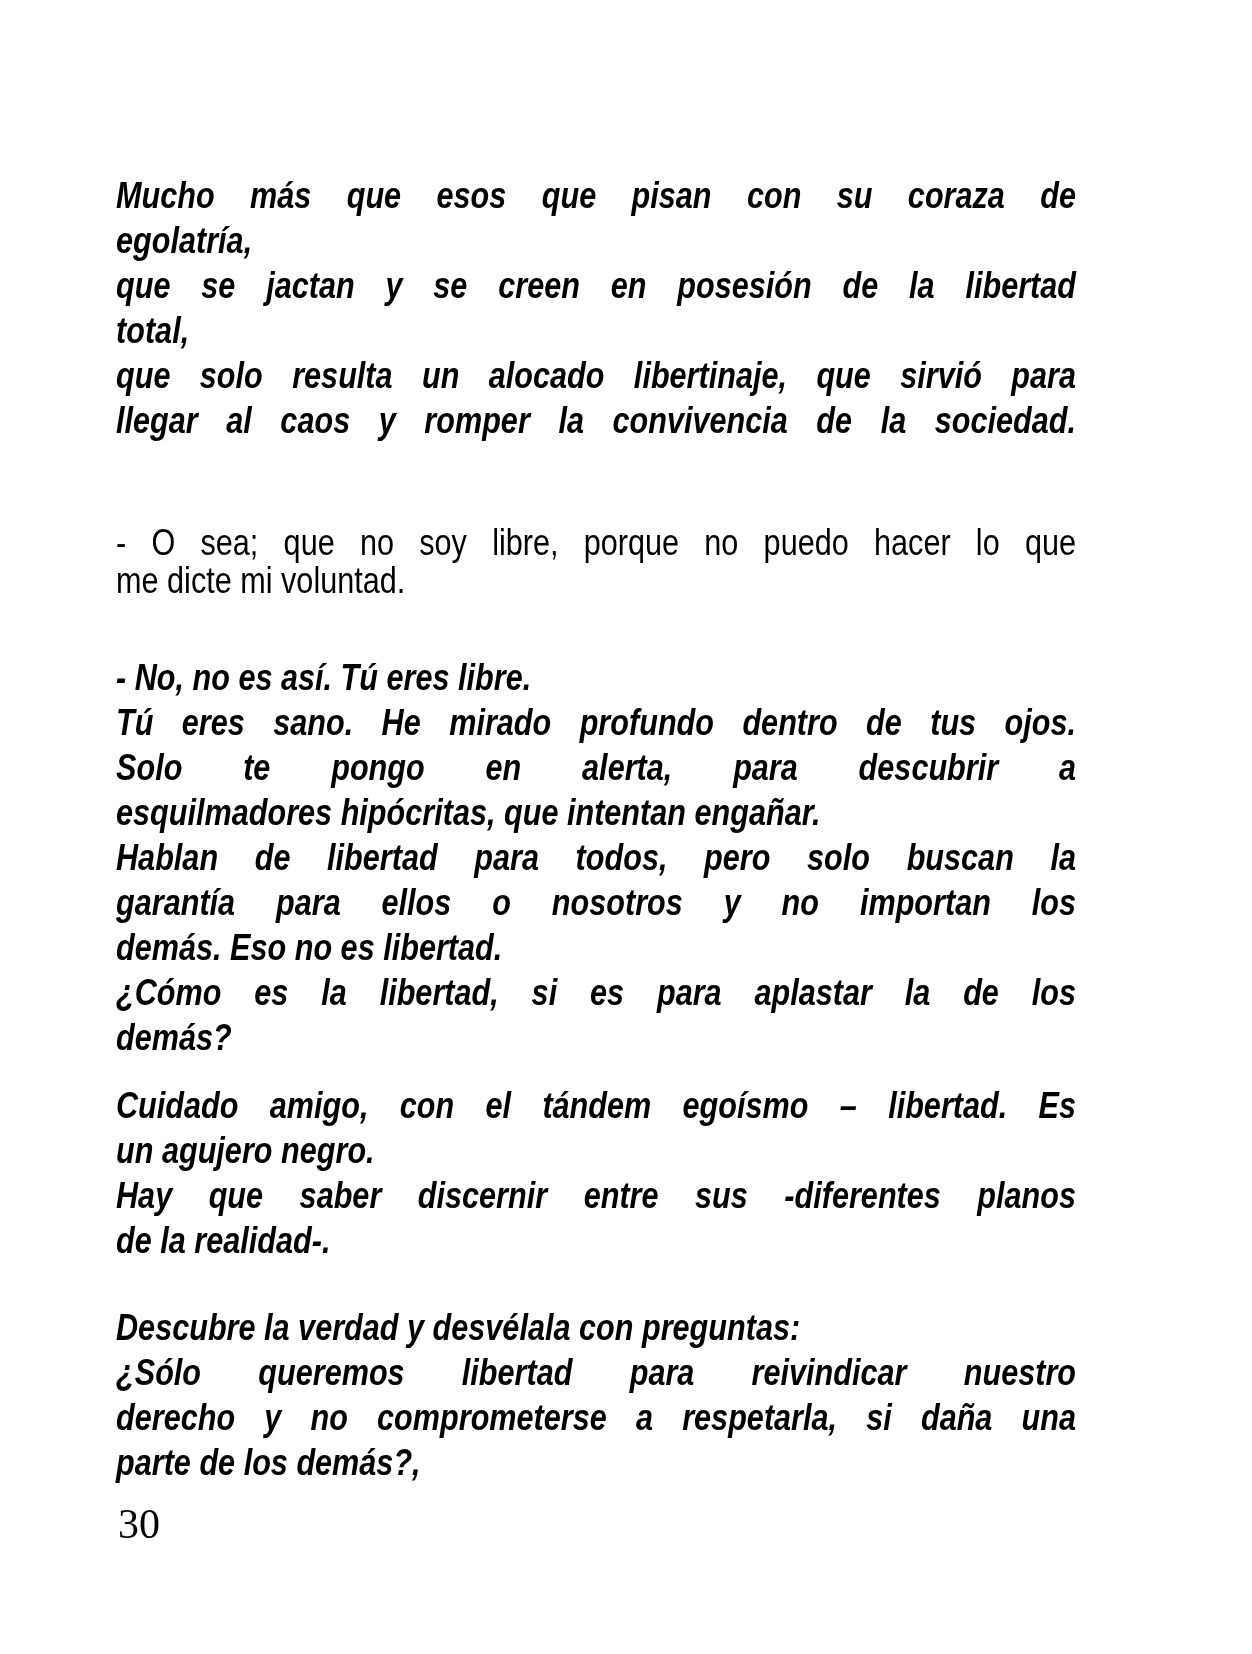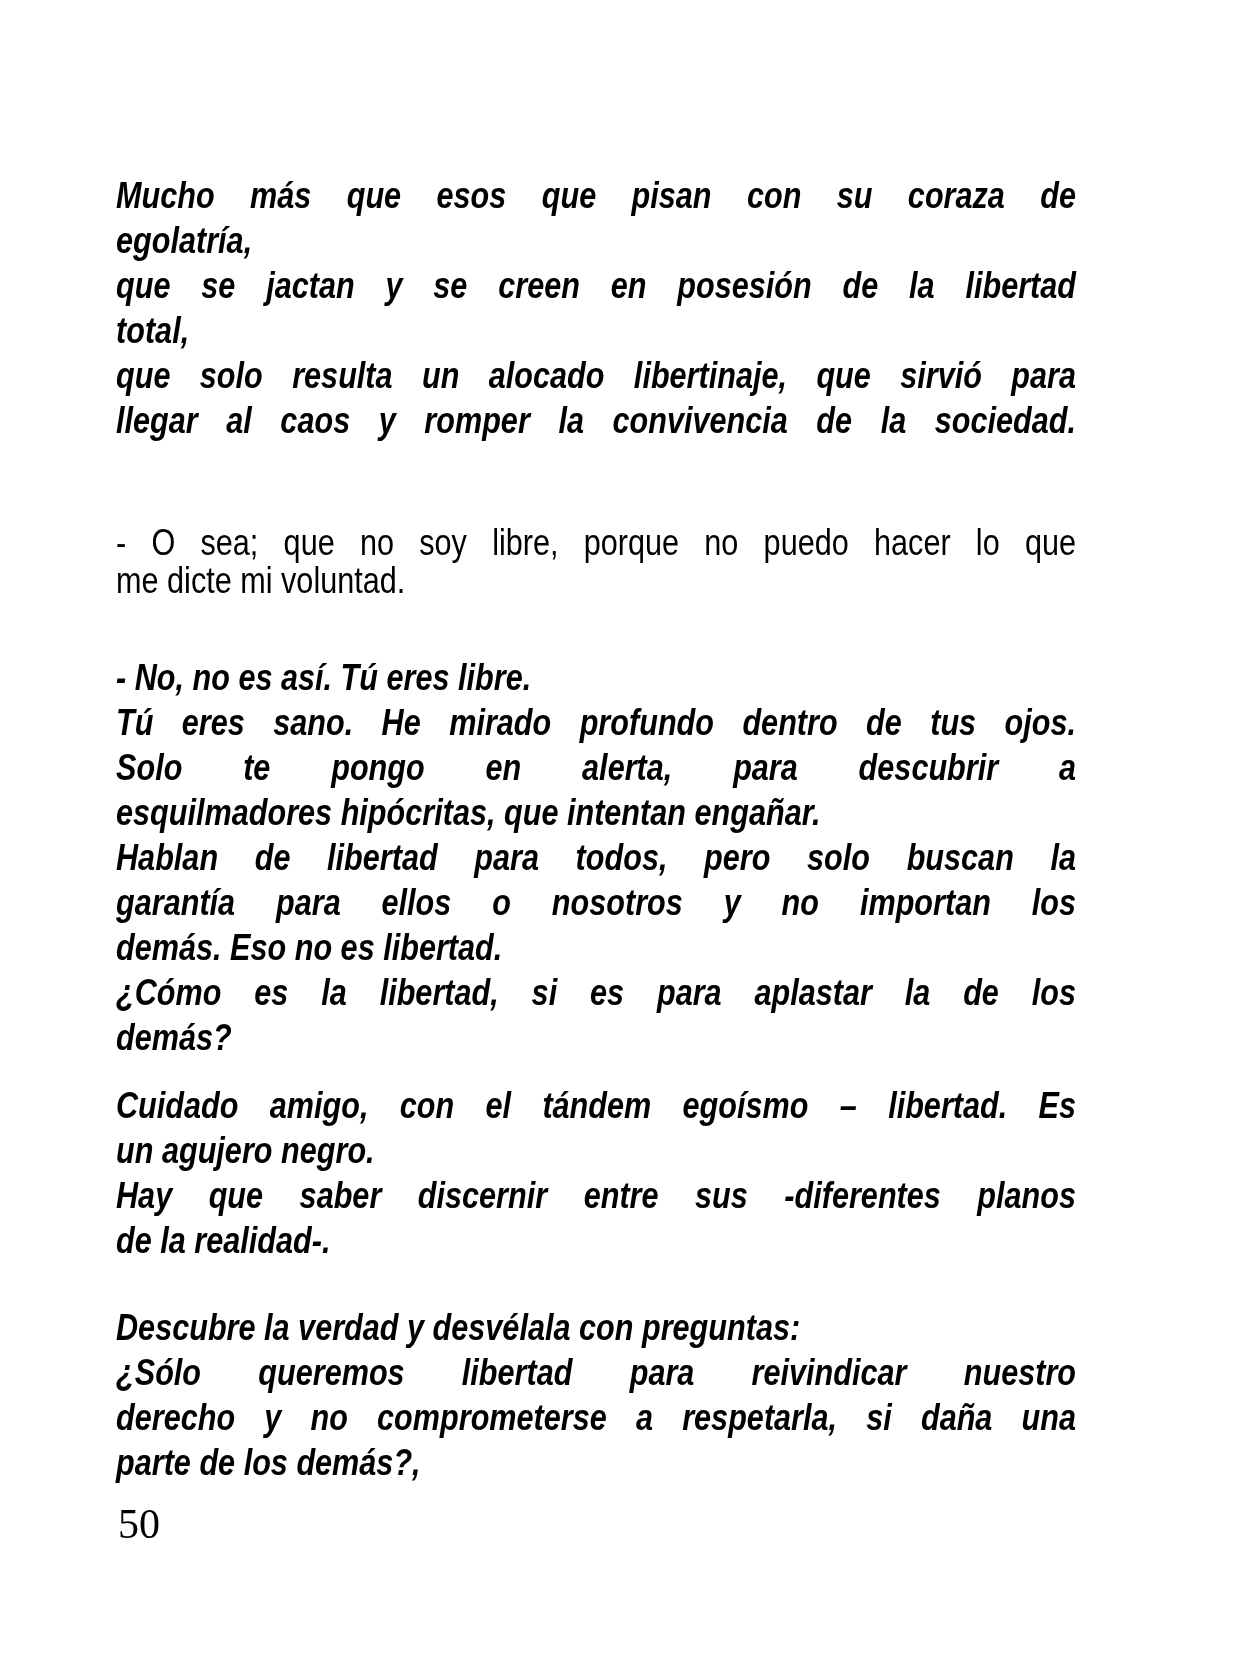--- a/index.html
+++ b/index.html
@@ -88,13 +88,13 @@
 
   <div class="block m-e">
     <div class="ln">Descubre la verdad y desvélala con preguntas:</div>
     <div class="ln j">¿Sólo queremos libertad para reivindicar nuestro</div>
     <div class="ln j">derecho y no comprometerse a respetarla, si daña una</div>
     <div class="ln">parte de los demás?,</div>
   </div>
 
 </div>
 
-<div class="page-number">50</div>
+<div class="page-number">30</div>
 
 </body></html>

